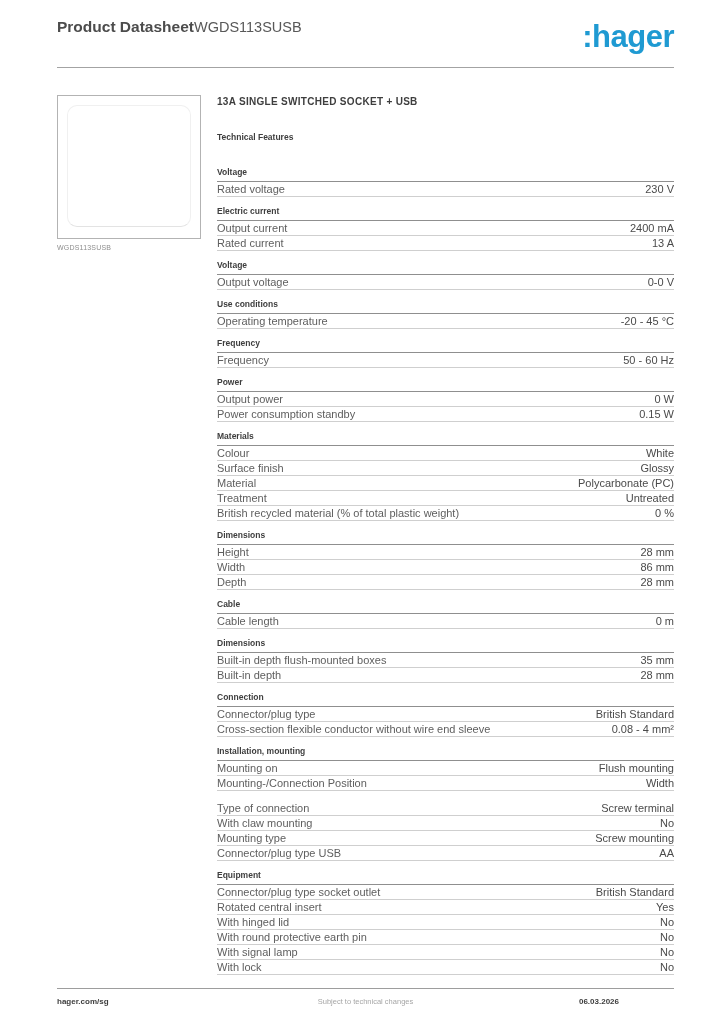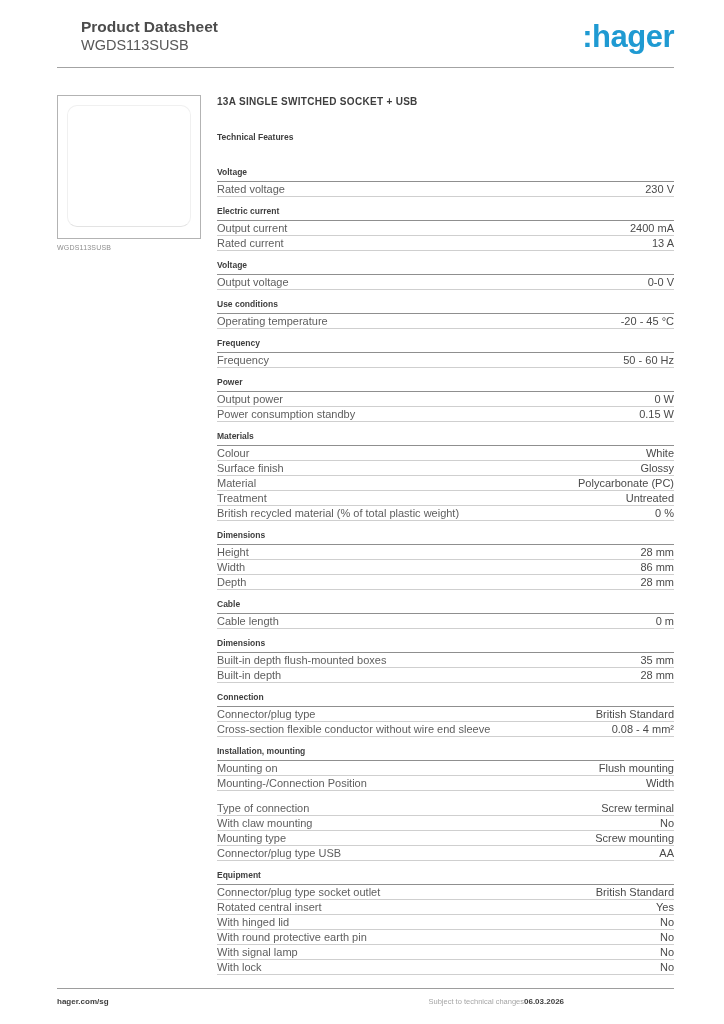--- a/index.html
+++ b/index.html
@@ -11,21 +11,21 @@
     color: #4a4a4a;
     -webkit-font-smoothing: antialiased;
   }
   .page { position: absolute; inset: 0; background: #fff; overflow: hidden; }
 
   
   .header {
     position: absolute; top: 18px; left: 57px; width: 617px;
     display: flex; justify-content: space-between; align-items: flex-start;
   }
-  .hd-left { display: flex; flex-direction: column; margin-left: 24px; }
+  .hd-left { display: flex; flex-direction: row; }
   .hd-title { font-size: 15.5px; font-weight: bold; color: #4c4c4c; line-height: 18px; }
   .hd-subtitle { font-size: 14.5px; font-weight: normal; color: #585858; line-height: 18px; }
   .logo {
     font-size: 31px; font-weight: bold; letter-spacing: -0.5px;
     line-height: 34px; margin-top: 2px;
   }
   .header-rule {
     position: absolute; top: 67px; left: 57px; width: 617px;
     border-top: 1px solid #a3a3a3;
   }
@@ -68,22 +68,22 @@
   .spec-label { color: #5e5e5e; padding-right: 10px; }
   .spec-value { color: #4a4a4a; text-align: right; white-space: nowrap; }
 
   
   .footer {
     position: absolute; top: 988px; left: 57px; width: 617px;
     border-top: 1px solid #9d9d9d; padding-top: 8px;
     display: flex; justify-content: space-between; align-items: baseline;
   }
   .ft-left  { font-size: 8px; font-weight: bold; color: #3e3e3e; width: 150px; }
-  .ft-center{ font-size: 7.5px; color: #a6a6a6; flex: 1; text-align: right; }
-  .ft-right { font-size: 8px; font-weight: bold; color: #3e3e3e; width: 150px; text-align: left; }
+  .ft-center{ font-size: 7.5px; color: #a6a6a6; flex: 1; text-align: center; }
+  .ft-right { font-size: 8px; font-weight: bold; color: #3e3e3e; width: 150px; text-align: center; }
 </style>
 </head>
 <body>
 
 <div class="page">
 
   <div class="header">
     <div class="hd-left">
       <div class="hd-title">Product Datasheet</div>
       <div class="hd-subtitle">WGDS113SUSB</div>

